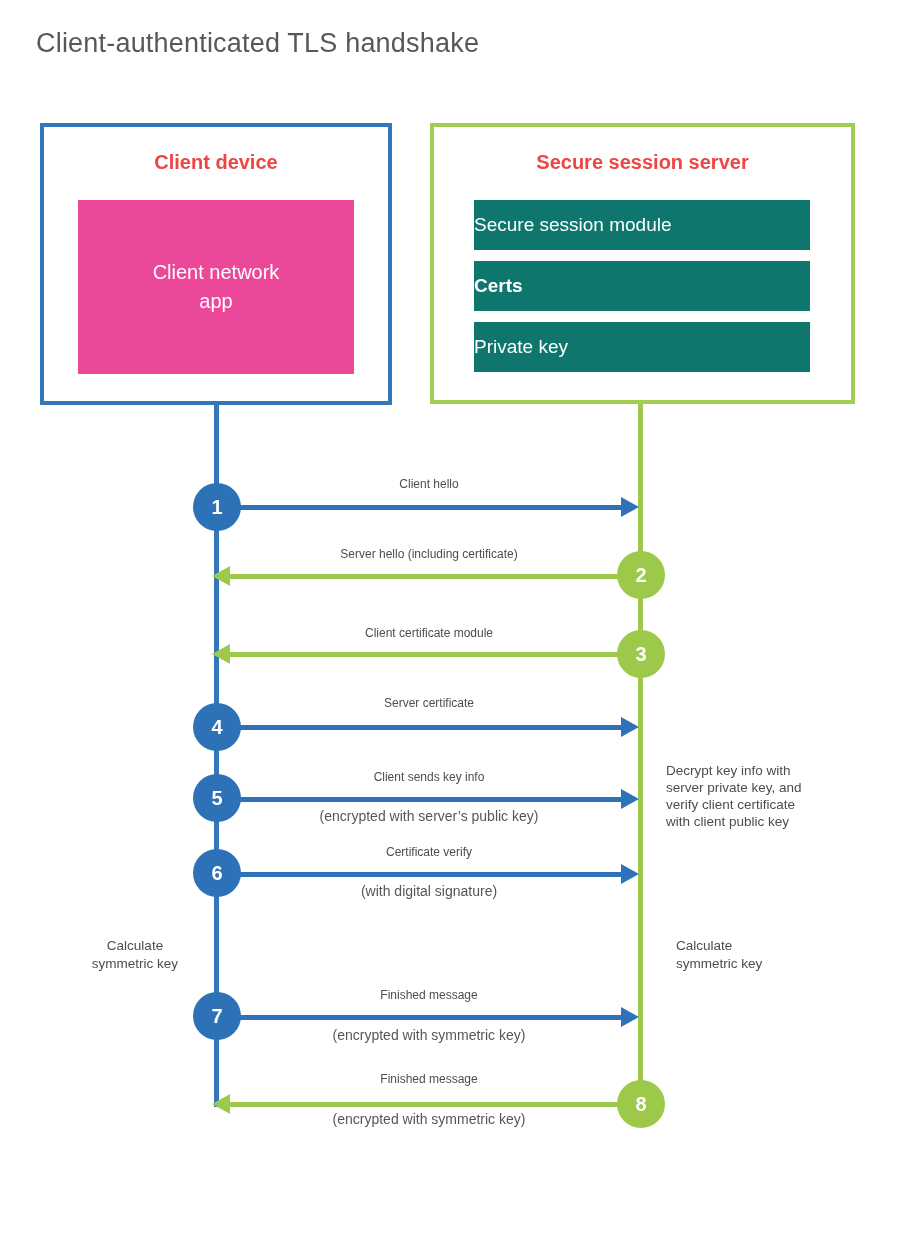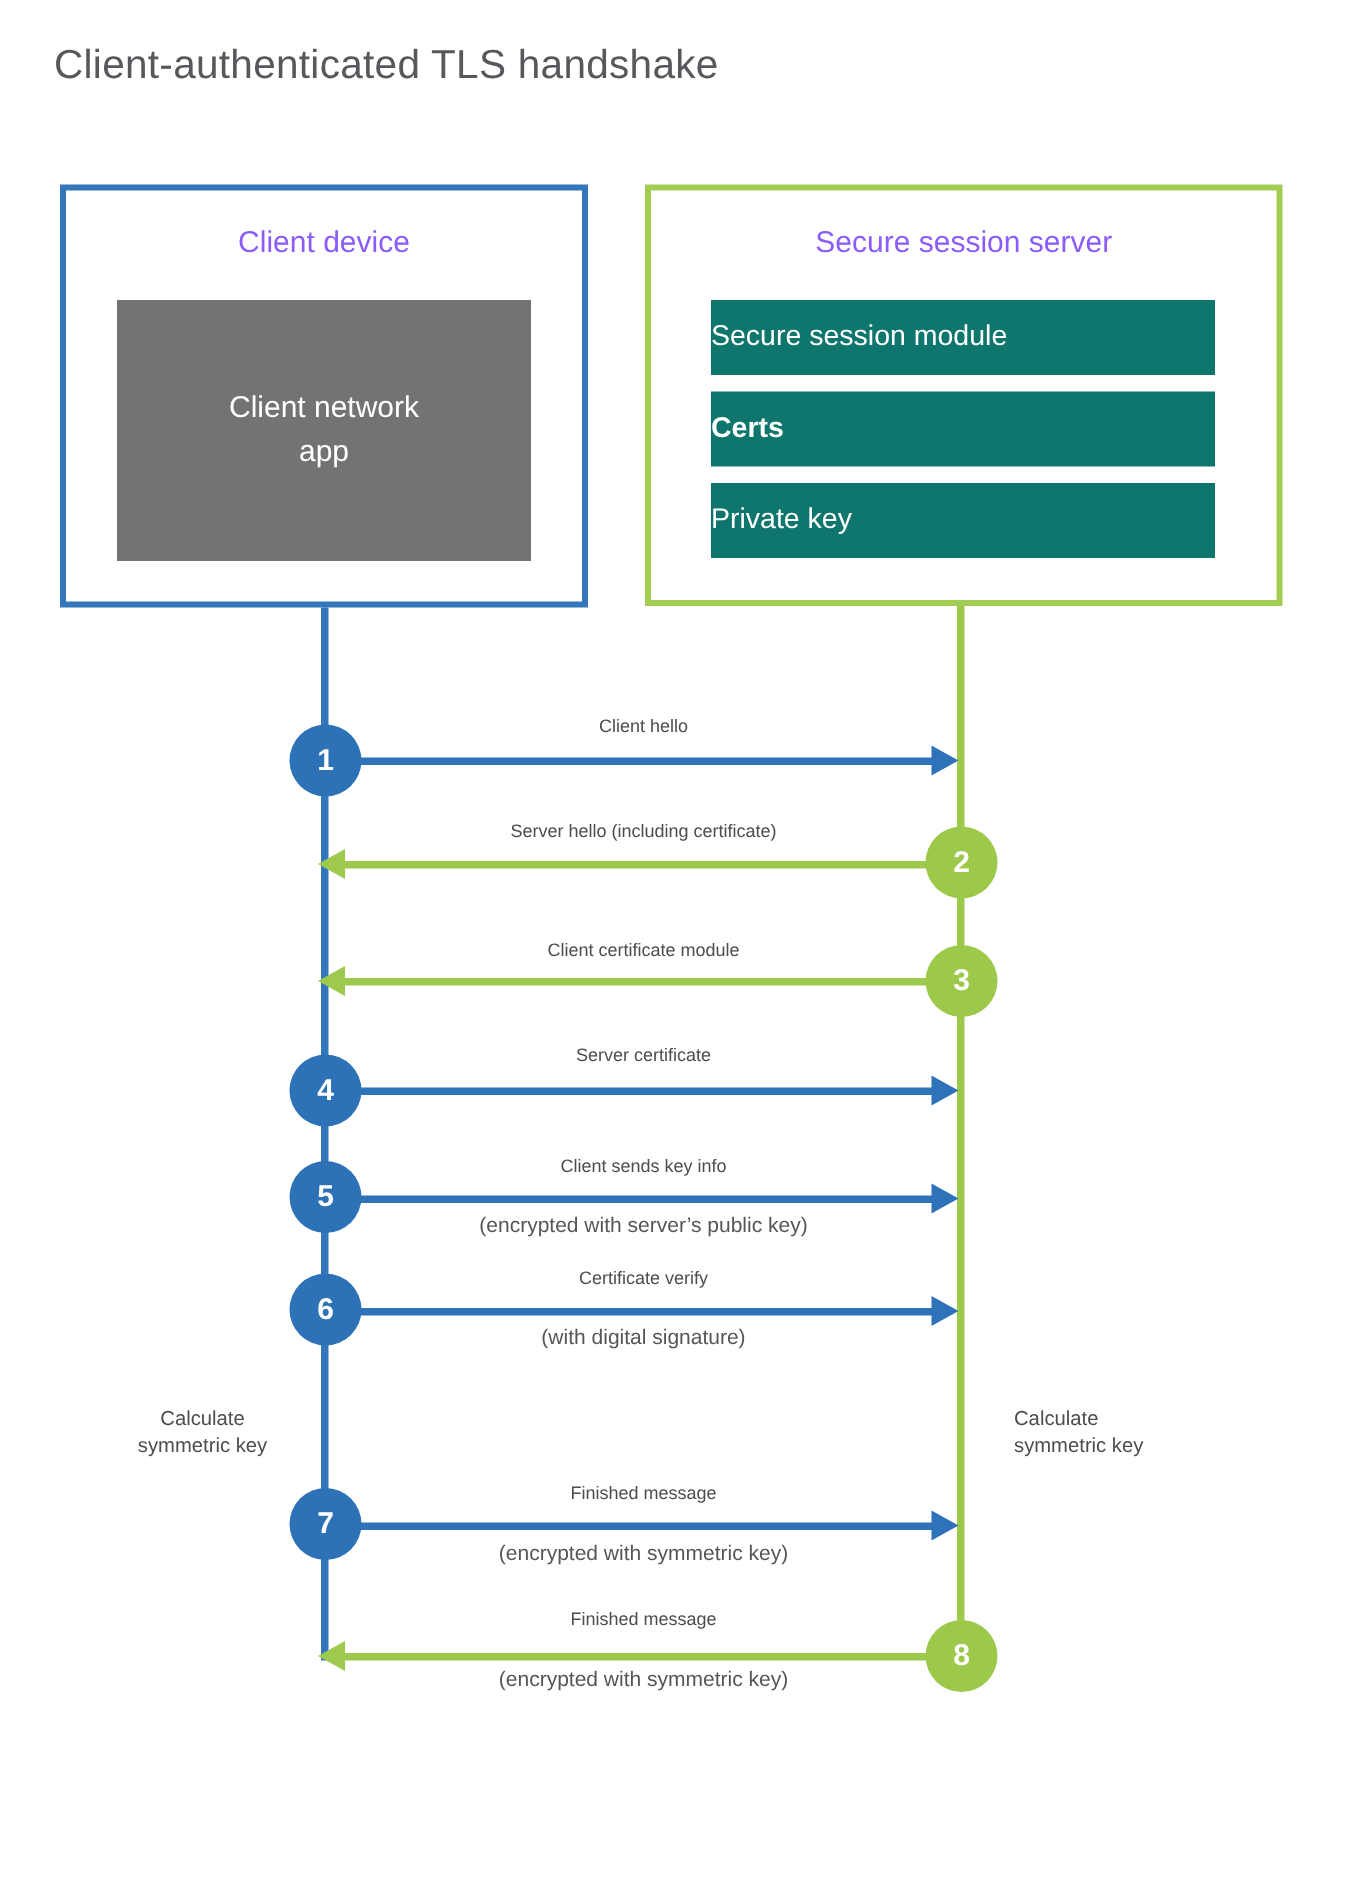--- a/index.html
+++ b/index.html
@@ -10,25 +10,25 @@
     position:absolute; left:36px; top:28px;
     font-size:27px; font-weight:300; color:#57585b; letter-spacing:0.2px;
   }
 
   
   .actor-box { position:absolute; box-sizing:border-box; background:#ffffff; }
   .client-box { left:40px; top:123px; width:352px; height:282px; border:4px solid #3376bb; }
   .server-box { left:430px; top:123px; width:425px; height:281px; border:4px solid #a3cd52; }
   .actor-title {
     position:absolute; left:0; right:0; top:24px; text-align:center;
-    font-size:20px; font-weight:normal; color:#8b5cf6;
+    font-size:20px; font-weight:bold; color:#ef4444;
   }
   .app-rect {
     position:absolute; left:78px; top:200px; width:276px; height:174px;
-    background:#737373; color:#ffffff; font-size:20px; line-height:29px;
+    background:#ec4899; color:#ffffff; font-size:20px; line-height:29px;
     display:flex; align-items:center; justify-content:center; text-align:center;
   }
   .server-bar {
     position:absolute; left:474px; width:336px; height:50px;
     background:#0f766e; color:#ffffff; font-size:19px;
     display:flex; align-items:center; justify-content:flex-start; text-align:center;
   }
   .bar-1 { top:200px; } .bar-2 { top:261px;font-weight:bold; } .bar-3 { top:322px; }
 
   
@@ -162,16 +162,17 @@
   </div>
 
   <div class="s8">
     <div class="msg">Finished message</div>
     <div class="sub">(encrypted with symmetric key)</div>
     <div class="arrow-line green"></div>
     <div class="arrow-head left"></div>
     <div class="step-circle green">8</div>
   </div>
 
+  <div class="server-note">Decrypt key info with<br>server private key, and<br>verify client certificate<br>with client public key</div>
   <div class="calc-note calc-left">Calculate<br>symmetric key</div>
   <div class="calc-note calc-right">Calculate<br>symmetric key</div>
 
 </div>
 
 </body></html>

